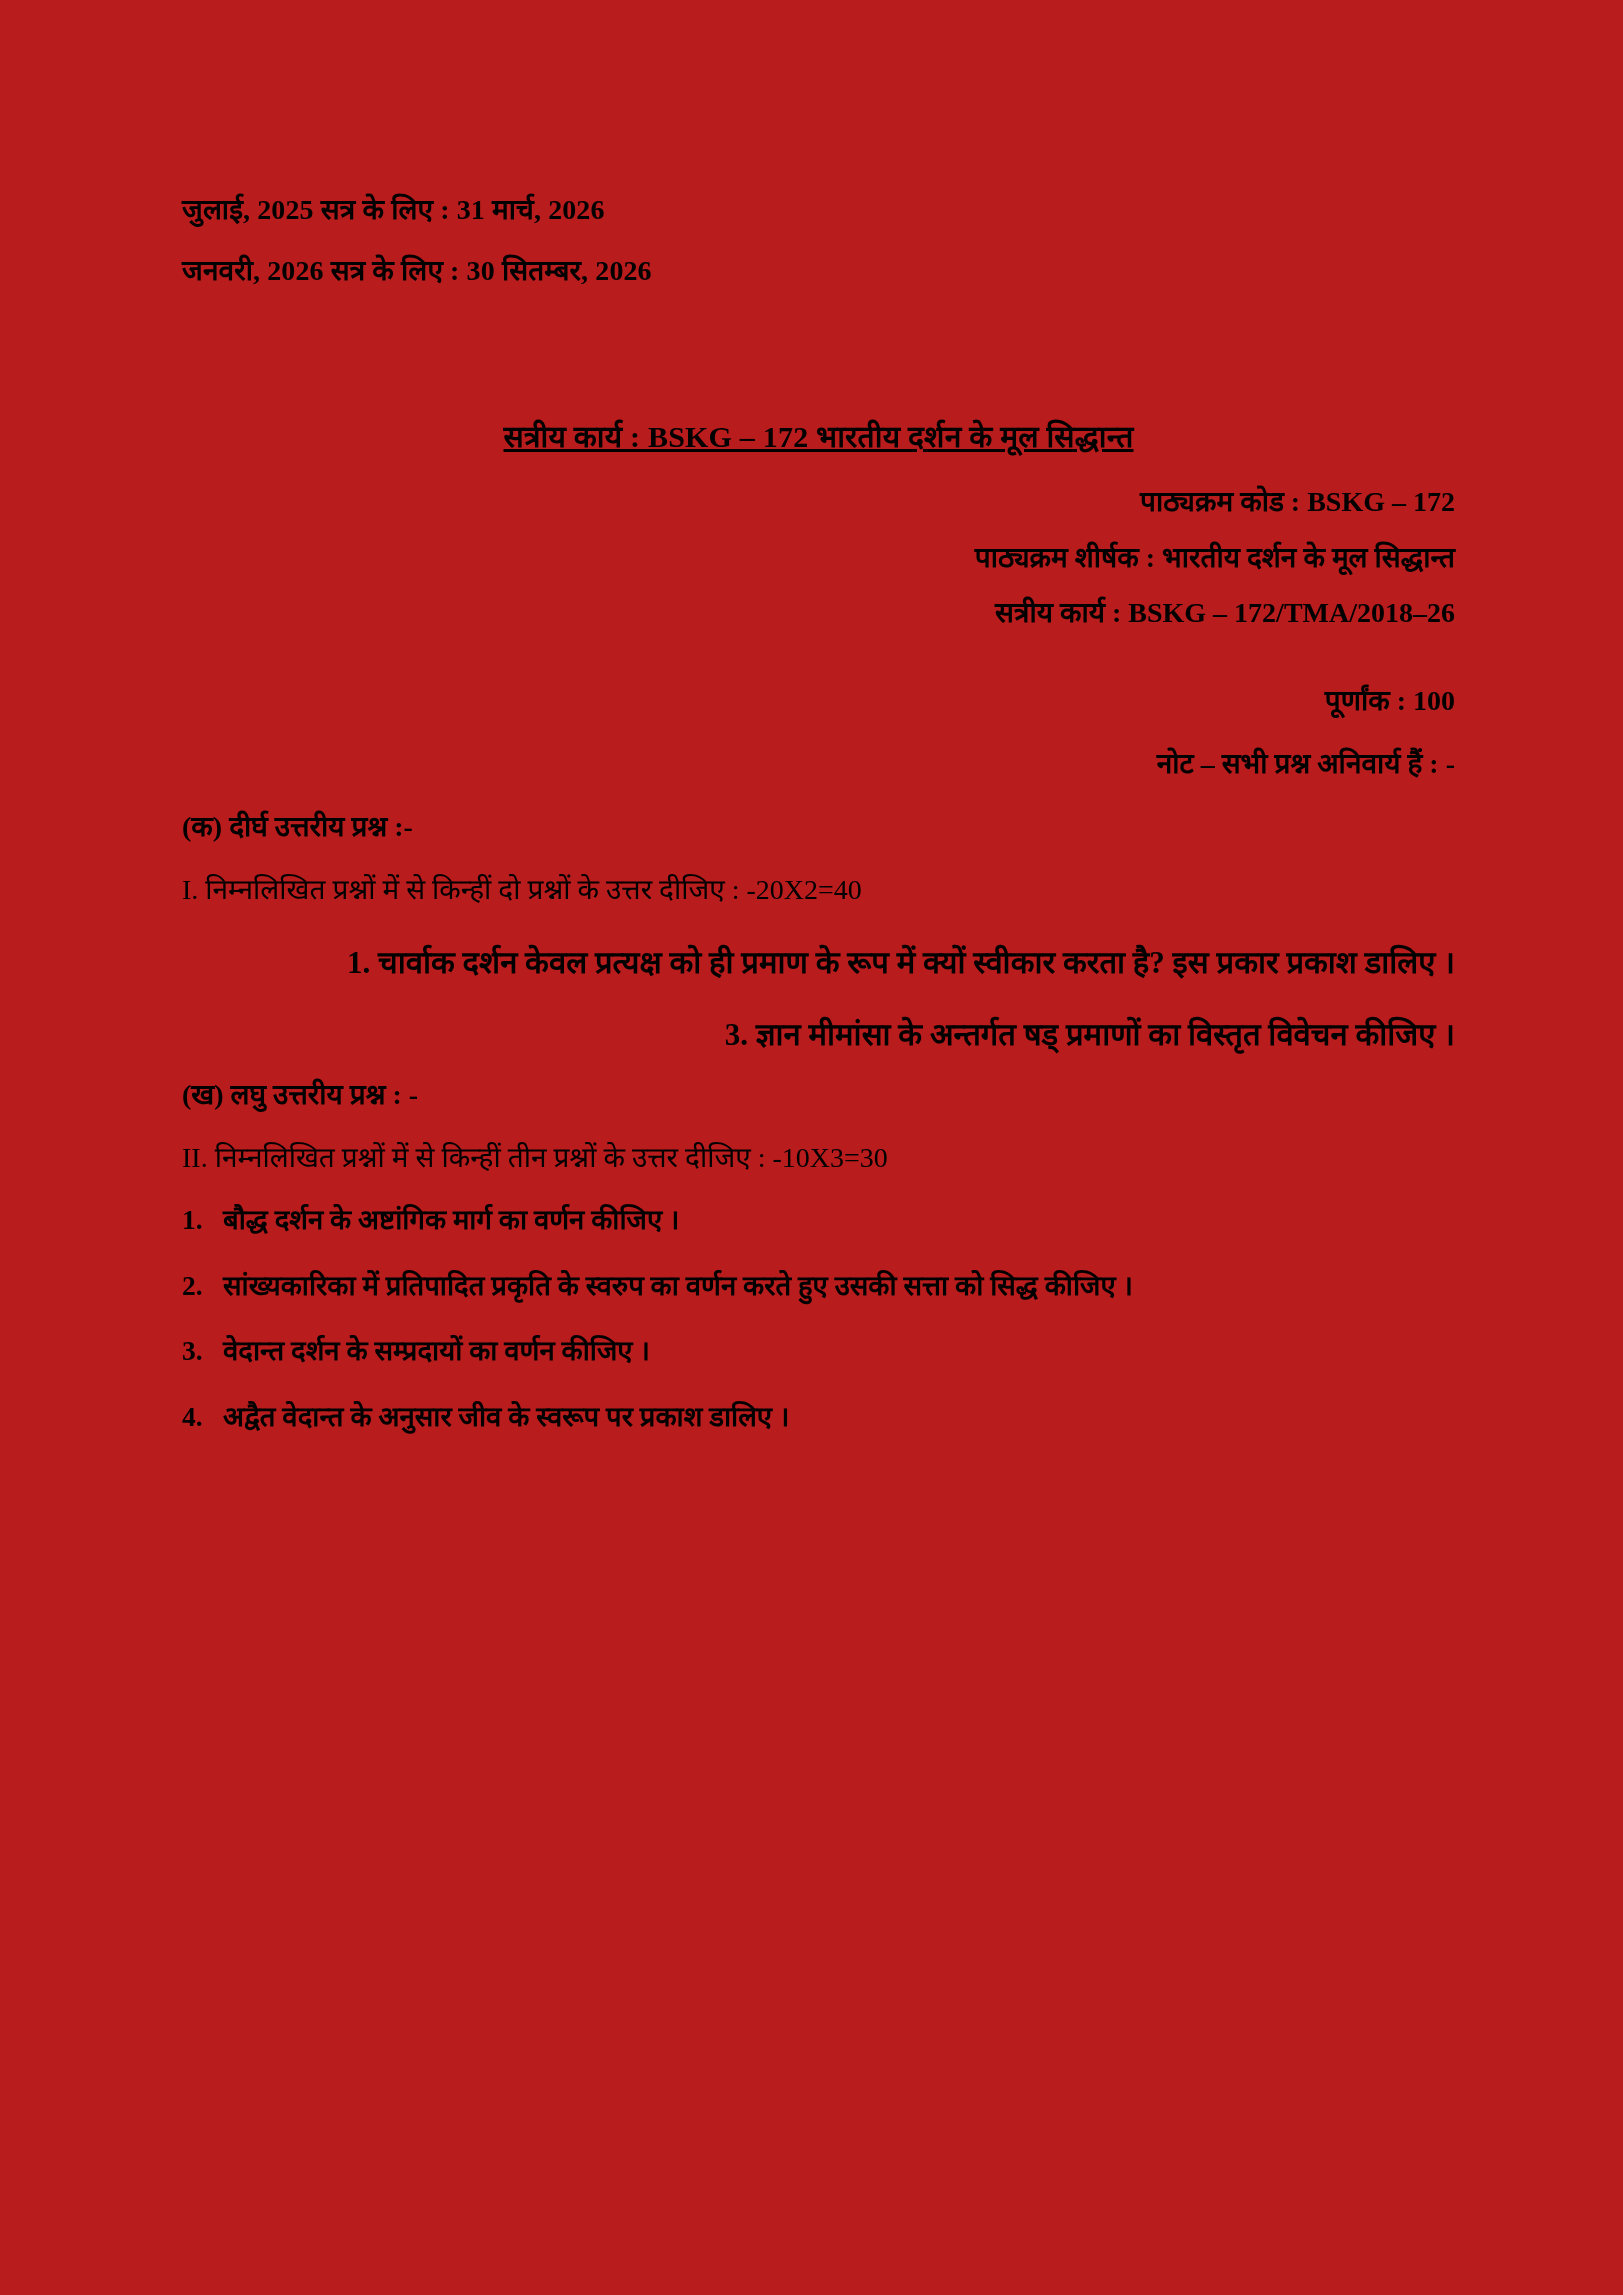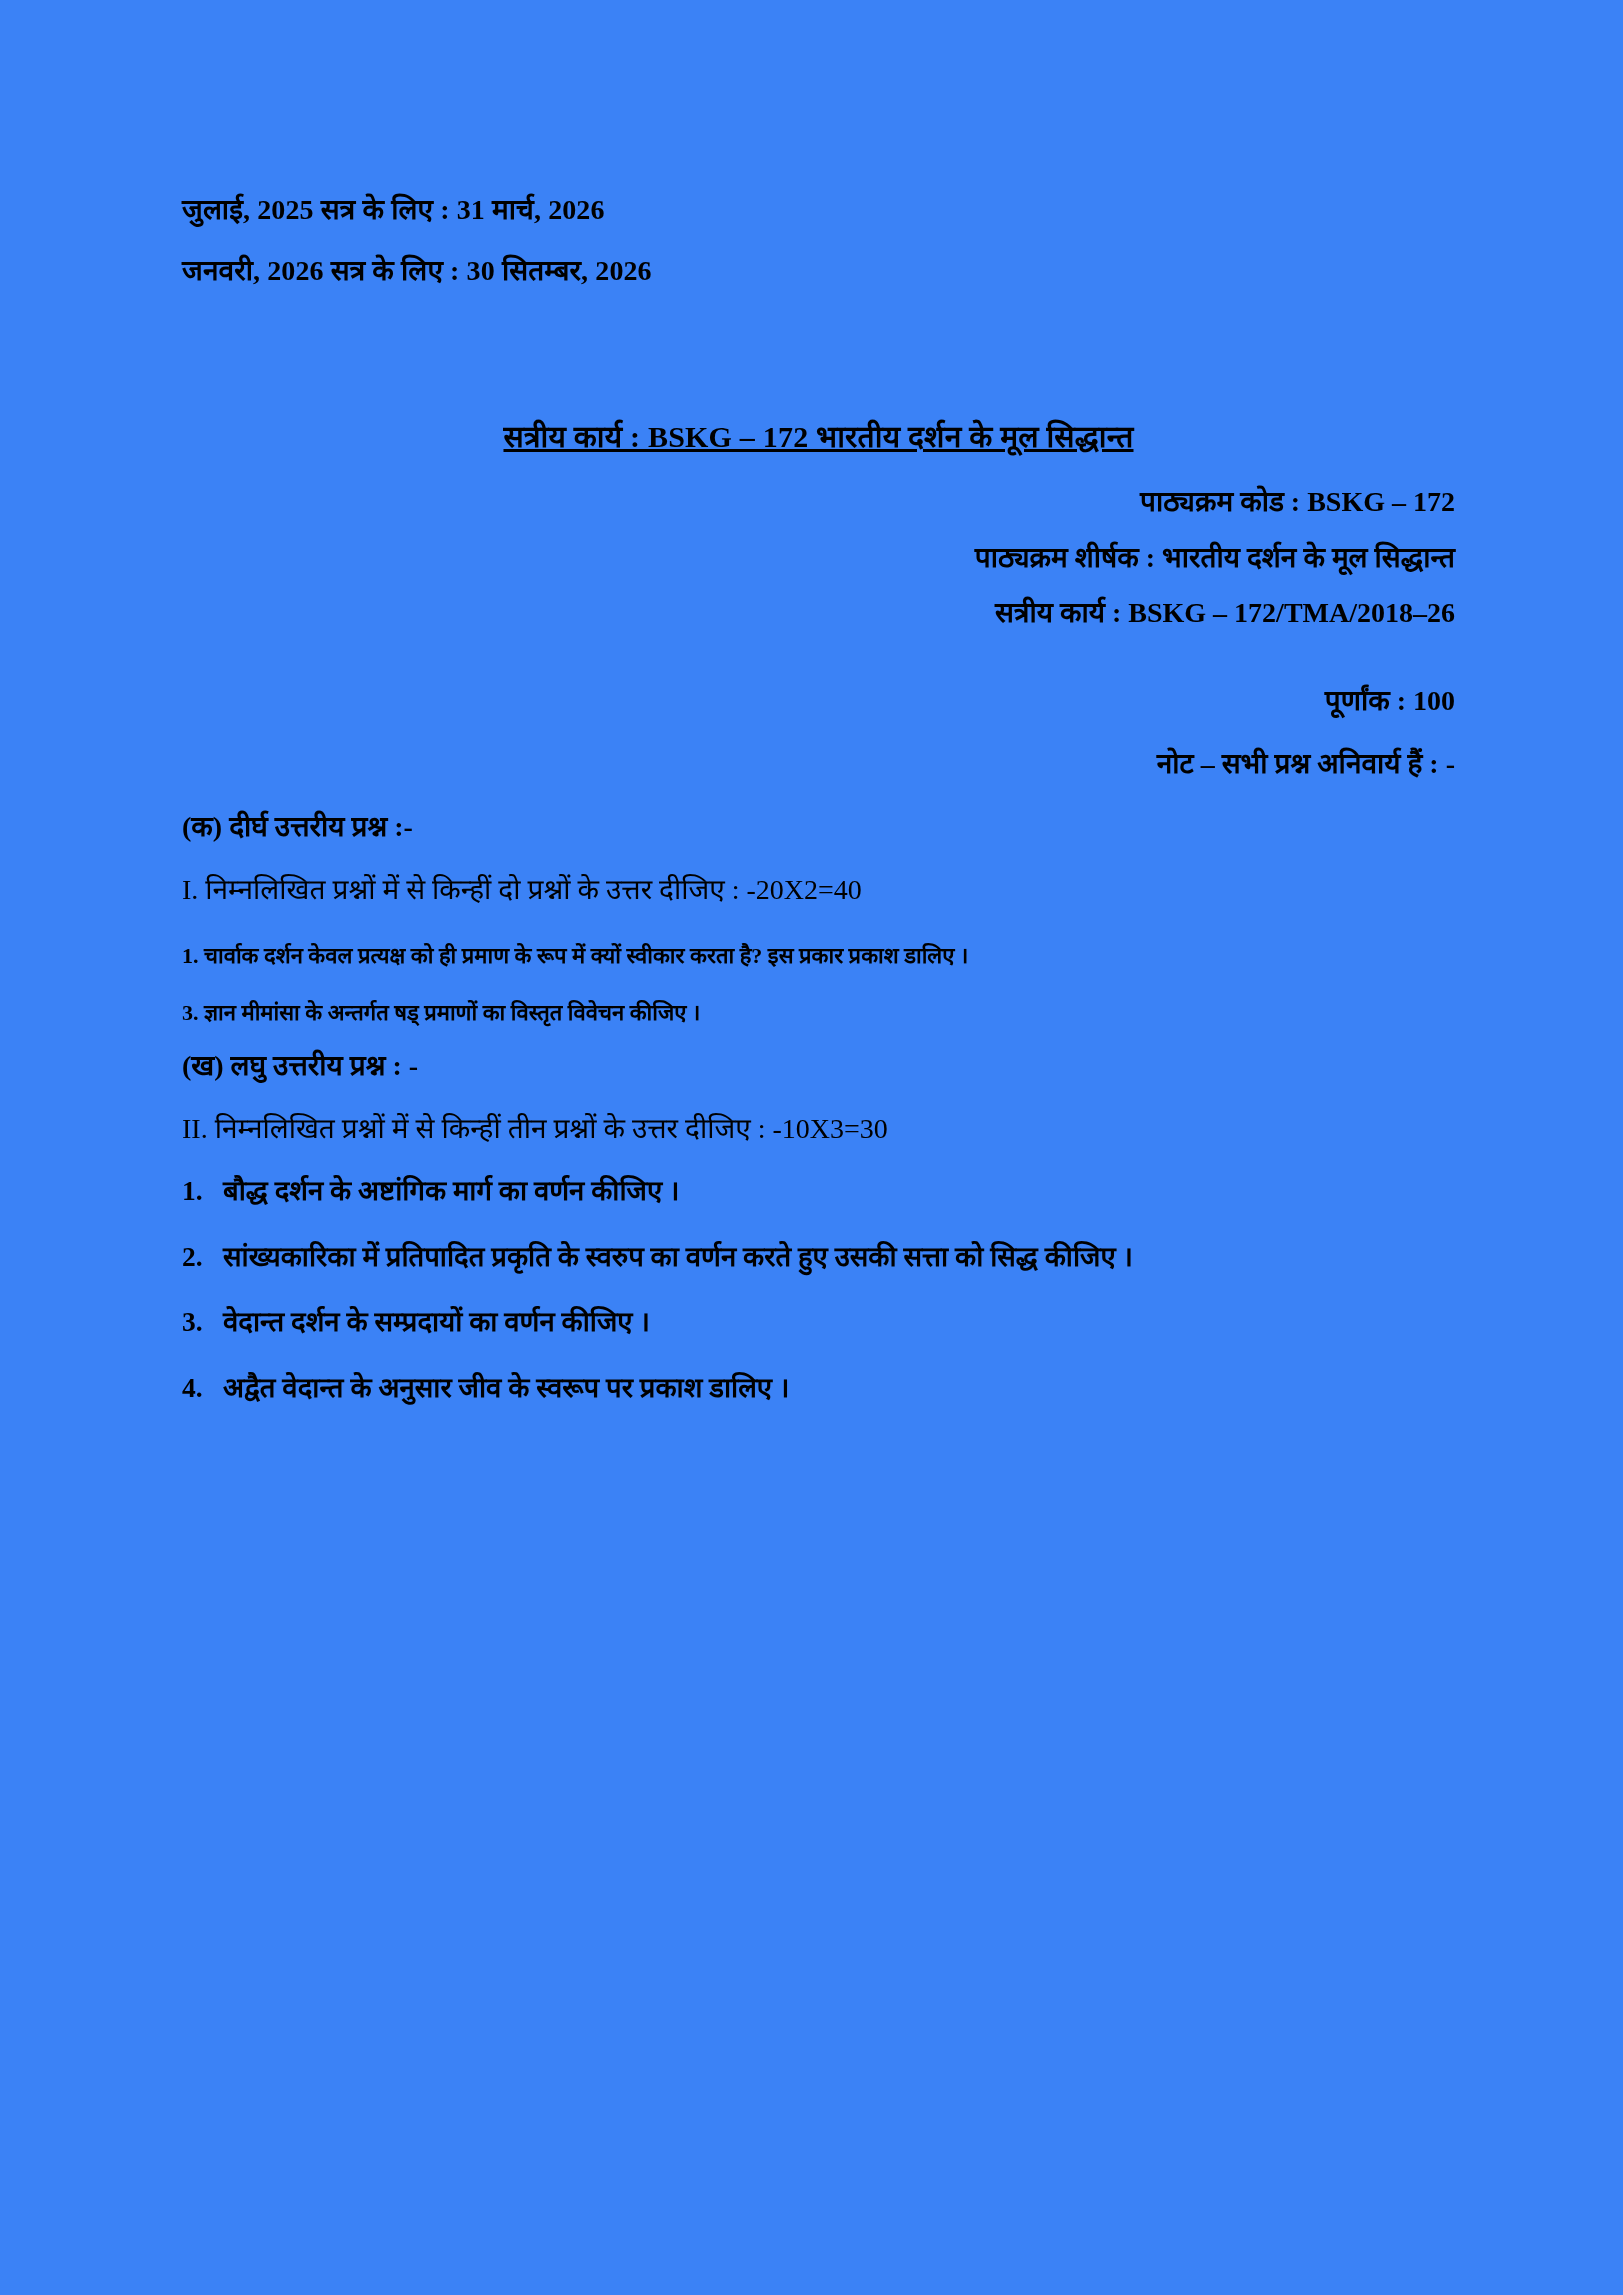--- a/index.html
+++ b/index.html
@@ -5,21 +5,21 @@
 <style>
   html, body {
     margin: 0;
     padding: 0;
     background: #ffffff;
   }
   .page {
     position: relative;
     width: 1623px;
     height: 2295px;
-    background: #3b82f6;
+    background: #b91c1c;
     box-sizing: border-box;
     padding: 0;
     overflow: hidden;
     font-family: "Liberation Serif", "DejaVu Serif", serif;
     color: #000000;
   }
   .content {
     position: absolute;
     left: 182px;
     top: 0;
@@ -96,25 +96,25 @@
     white-space: nowrap;
   }
   .instruction-row .instr-marks {
     font-family: "Liberation Serif", "DejaVu Serif", serif;
     white-space: nowrap;
     padding-right: 38px;
   }
 
   
   .question {
-    font-size: 22px;
+    font-size: 31px;
     font-weight: bold;
     line-height: 1.60;
     margin-bottom: 22px;
-    text-align: left;
+    text-align: right;
   }
   .question.two-line {
     margin-bottom: 19.6px;
   }
 
   
   .num-list {
     margin: 0;
     padding: 0;
     list-style: none;

